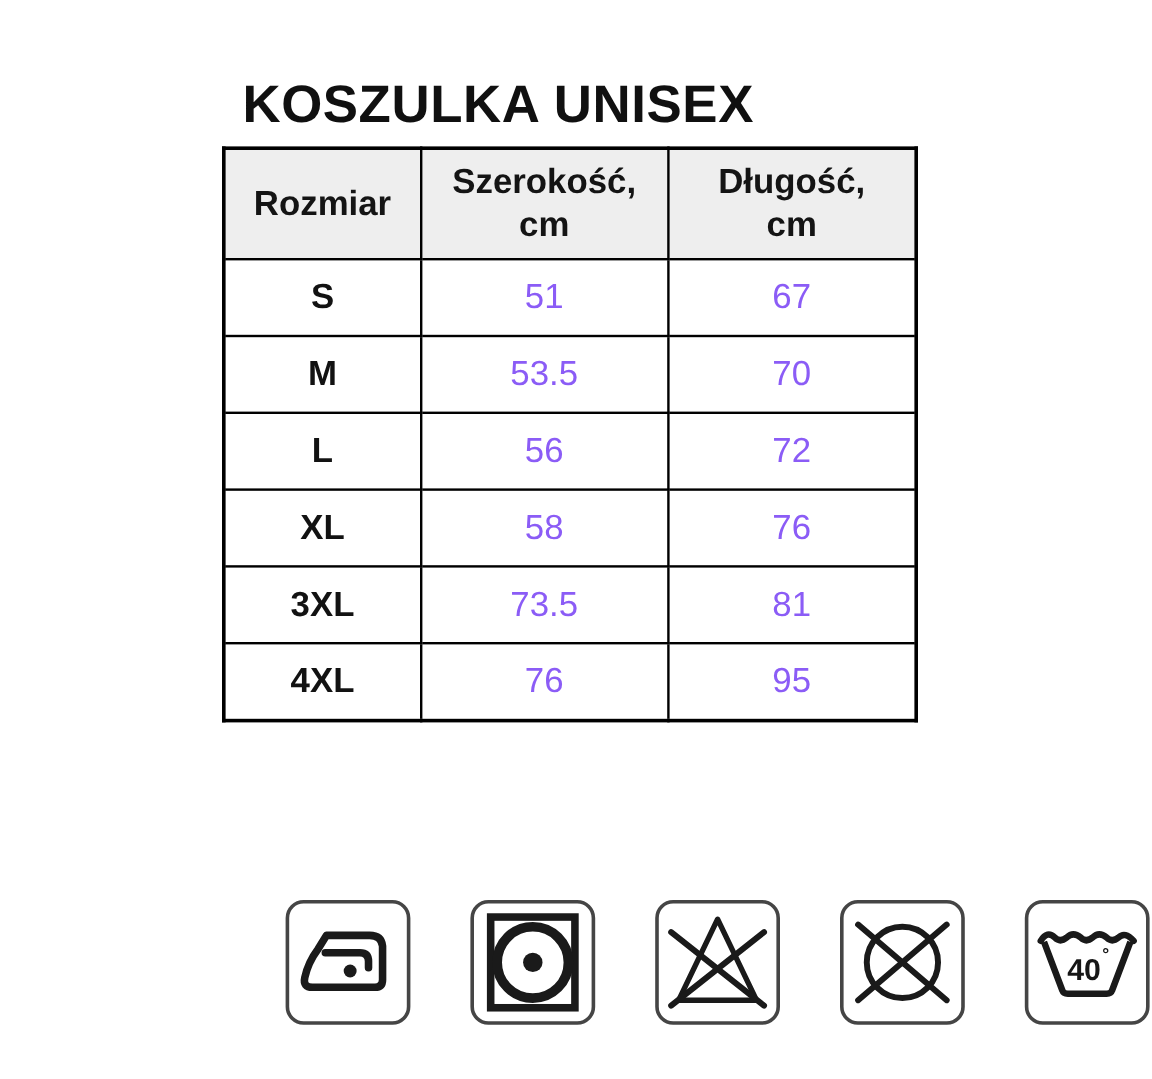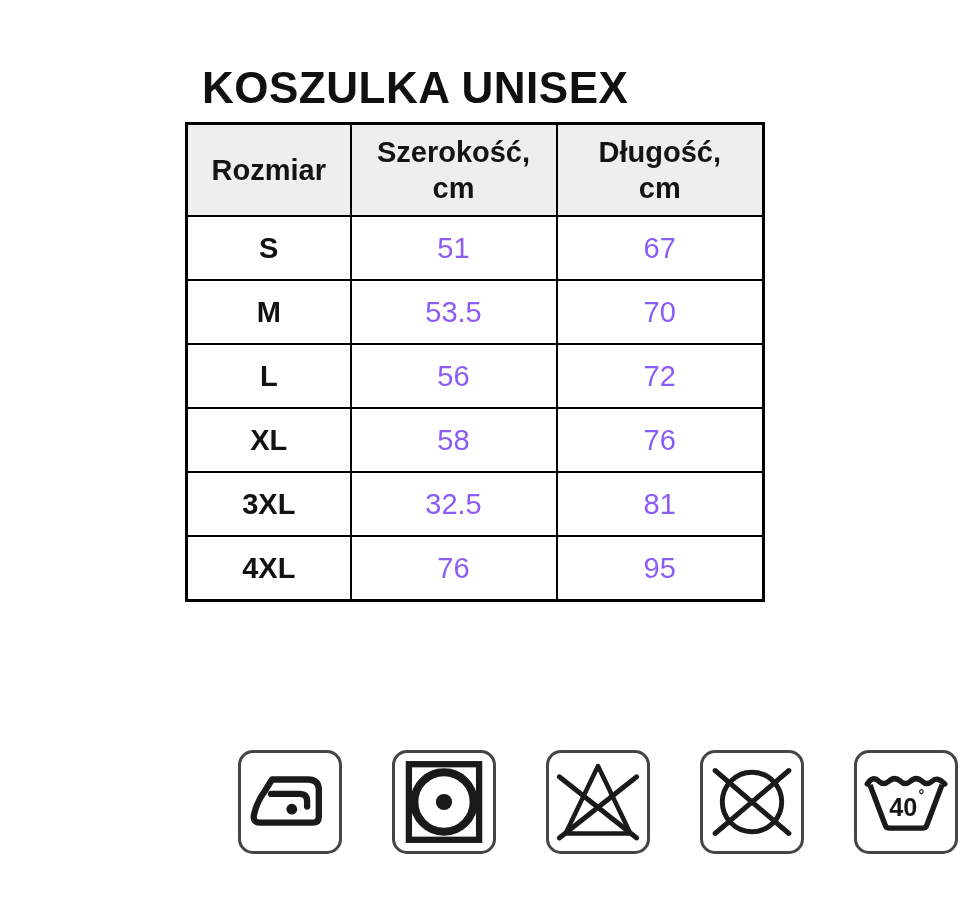--- a/index.html
+++ b/index.html
@@ -134,21 +134,21 @@
         <td>56</td>
         <td>72</td>
       </tr>
       <tr>
         <th class="size-cell">XL</th>
         <td>58</td>
         <td>76</td>
       </tr>
       <tr>
         <th class="size-cell">3XL</th>
-        <td>32.5</td>
+        <td>73.5</td>
         <td>81</td>
       </tr>
       <tr>
         <th class="size-cell">4XL</th>
         <td>76</td>
         <td>95</td>
       </tr>
     </tbody>
   </table>
 

